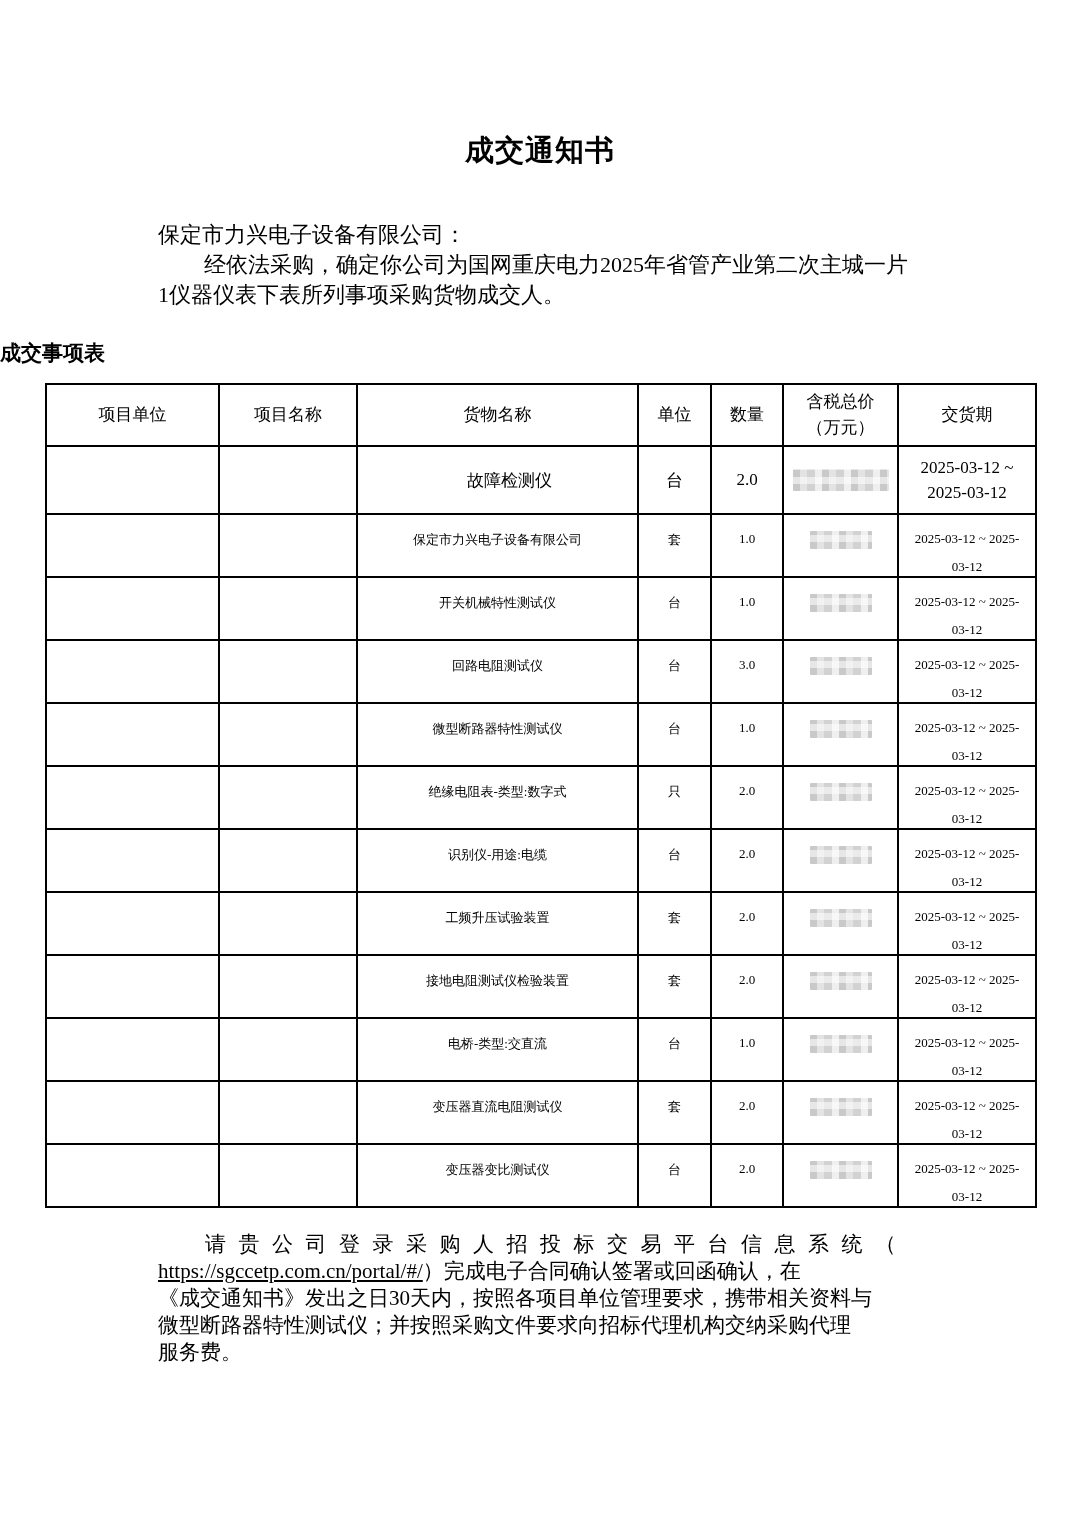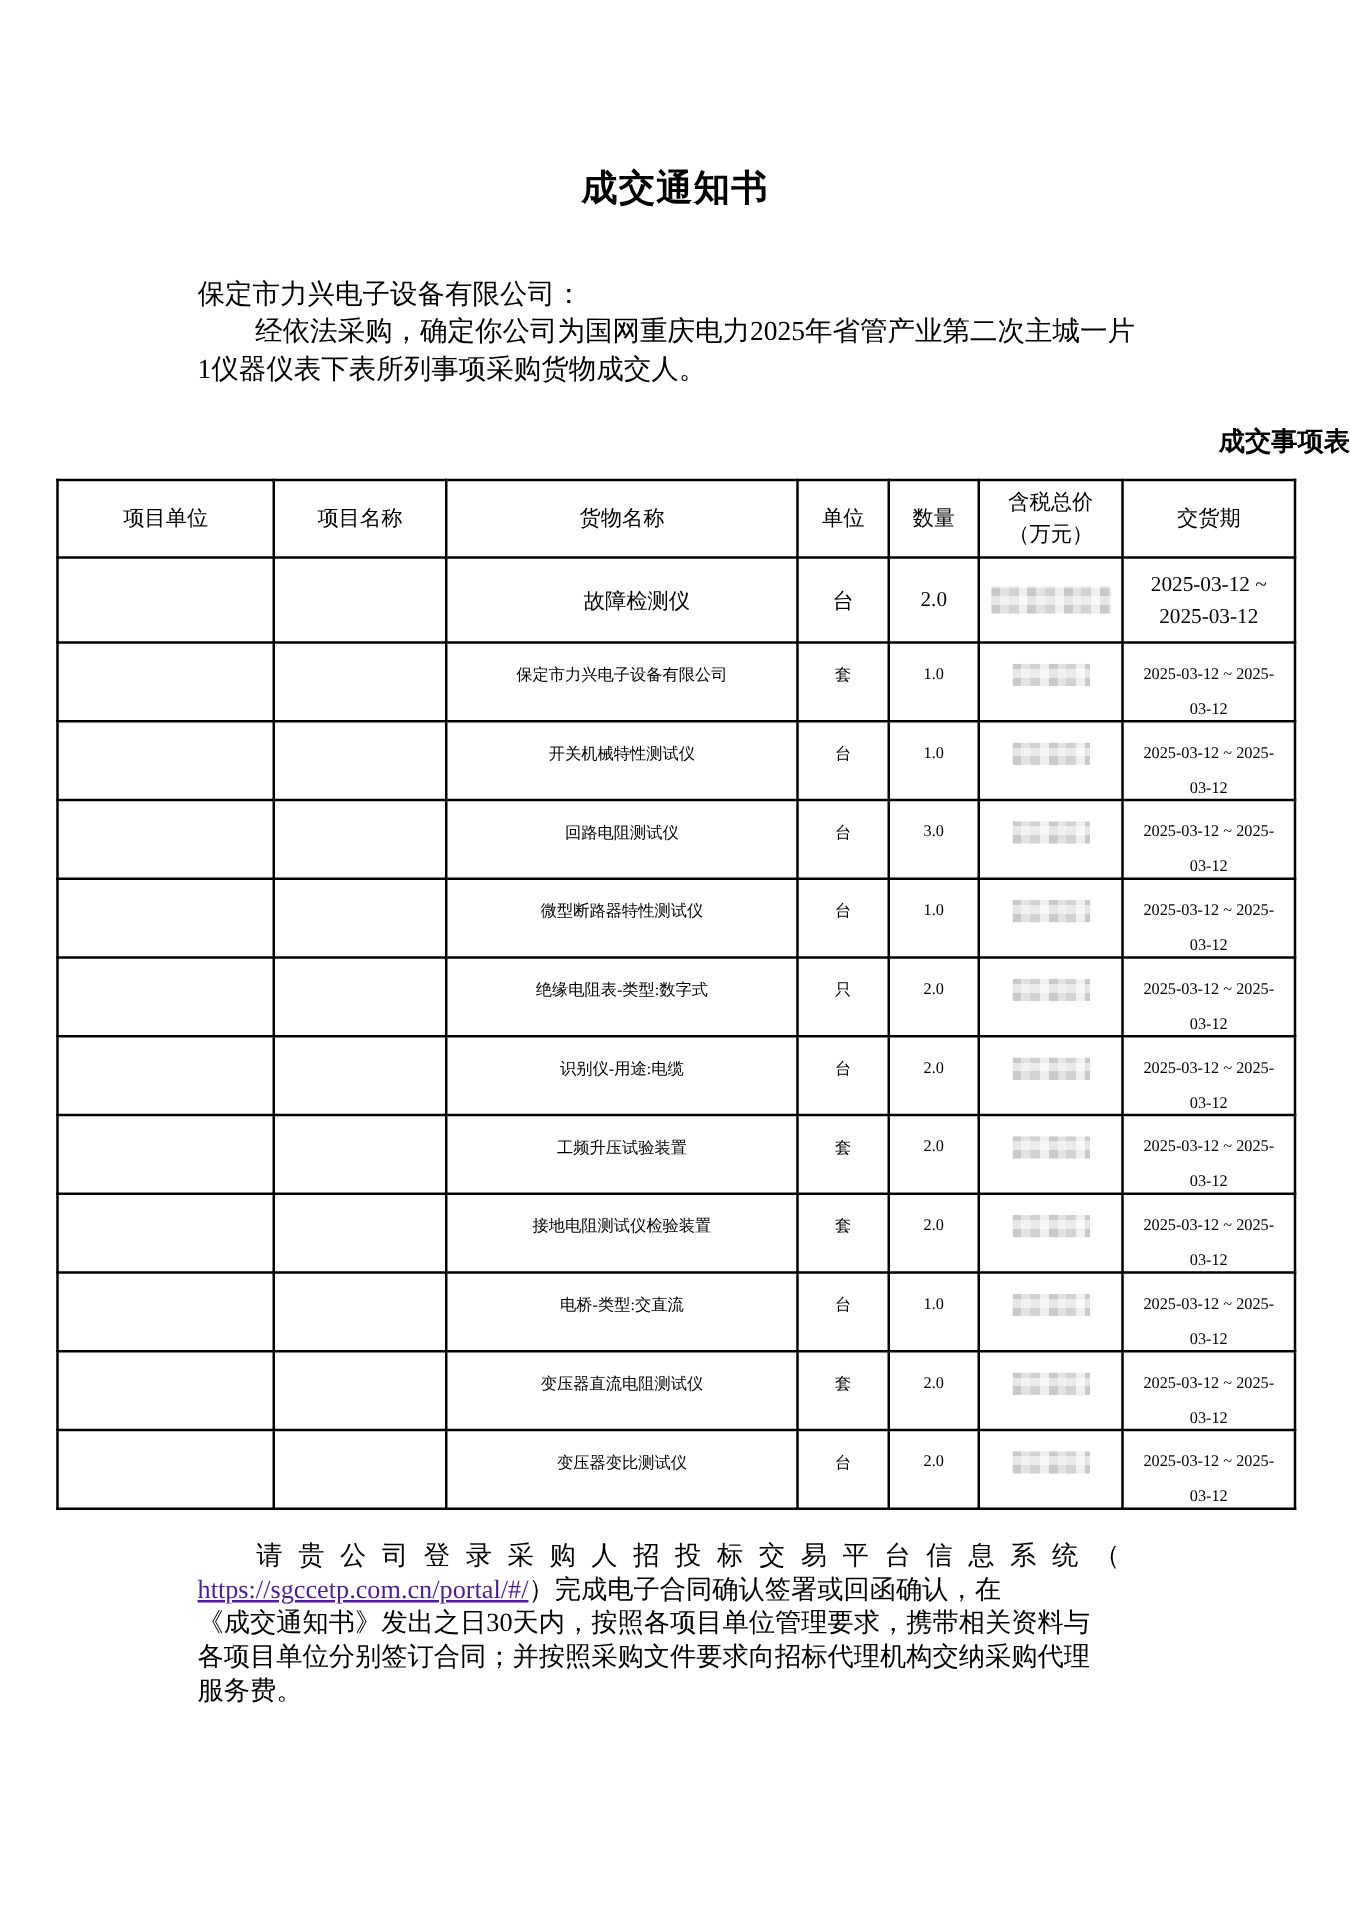--- a/index.html
+++ b/index.html
@@ -8,21 +8,21 @@
     font-family:"Liberation Serif","DejaVu Serif",serif;color:#000;overflow:hidden;
   }
   .doc-title{
     position:absolute;top:131px;left:0;width:1080px;text-align:center;
     font-size:29px;font-weight:bold;letter-spacing:1px;
   }
   .body-block{position:absolute;left:158px;top:220px;width:772px;font-size:22px;line-height:30px;}
   .bline{white-space:nowrap;}
   .indent{text-indent:46px;}
   .table-title{
-    position:absolute;top:339px;left:0;width:1080px;text-align:right;
+    position:absolute;top:339px;left:0;width:1080px;text-align:left;
     font-size:21px;font-weight:bold;
   }
   .deal-table{
     position:absolute;top:372px;left:45px;width:990px;
     border-collapse:collapse;table-layout:fixed;margin-top:11px;
   }
   .deal-table th,.deal-table td{
     border:2px solid #000;text-align:center;padding:0;font-weight:normal;
   }
   .deal-table thead tr{height:62px;}
@@ -38,21 +38,21 @@
     background-image:
       repeating-linear-gradient(0deg,rgba(255,255,255,0) 0 7px,rgba(255,255,255,.55) 7px 14px),
       repeating-linear-gradient(90deg,#c9c9c9 0 7px,#e3e3e3 7px 14px,#d2d2d2 14px 22px,#efefef 22px 29px);
   }
   .first-row .redacted{width:96px;height:22px;}
   .delivery-cell .d2{margin-top:12px;}
   .first-row .delivery-cell .d2{margin-top:5px;}
   .footer-block{position:absolute;left:158px;top:1231px;width:778px;font-size:21px;line-height:27px;}
   .fline{white-space:nowrap;}
   .spread{letter-spacing:12.5px;text-indent:47px;}
-  .portal-link{color:#4c1d95;cursor:pointer;}
+  .portal-link{color:#000000;cursor:pointer;}
 </style>
 </head>
 <body>
 
 <div class="page">
 
   <div class="doc-title">成交通知书</div>
 
   <div class="body-block">
     <div class="bline">保定市力兴电子设备有限公司：</div>
@@ -255,17 +255,17 @@
             <div class="d2">03-12</div>
           </td>
         </tr>
       </tbody>
   </table>
 
   <div class="footer-block">
     <div class="fline spread">请贵公司登录采购人招投标交易平台信息系统（</div>
     <div class="fline"><a class="portal-link" href="#">https://sgccetp.com.cn/portal/#/</a><span>）完成电子合同确认签署或回函确认，在</span></div>
     <div class="fline">《成交通知书》发出之日30天内，按照各项目单位管理要求，携带相关资料与</div>
-    <div class="fline">各项目单位分别签订合同；并按照采购文件要求向招标代理机构交纳采购代理</div>
+    <div class="fline">微型断路器特性测试仪；并按照采购文件要求向招标代理机构交纳采购代理</div>
     <div class="fline">服务费。</div>
   </div>
 
 </div>
 
 </body></html>

